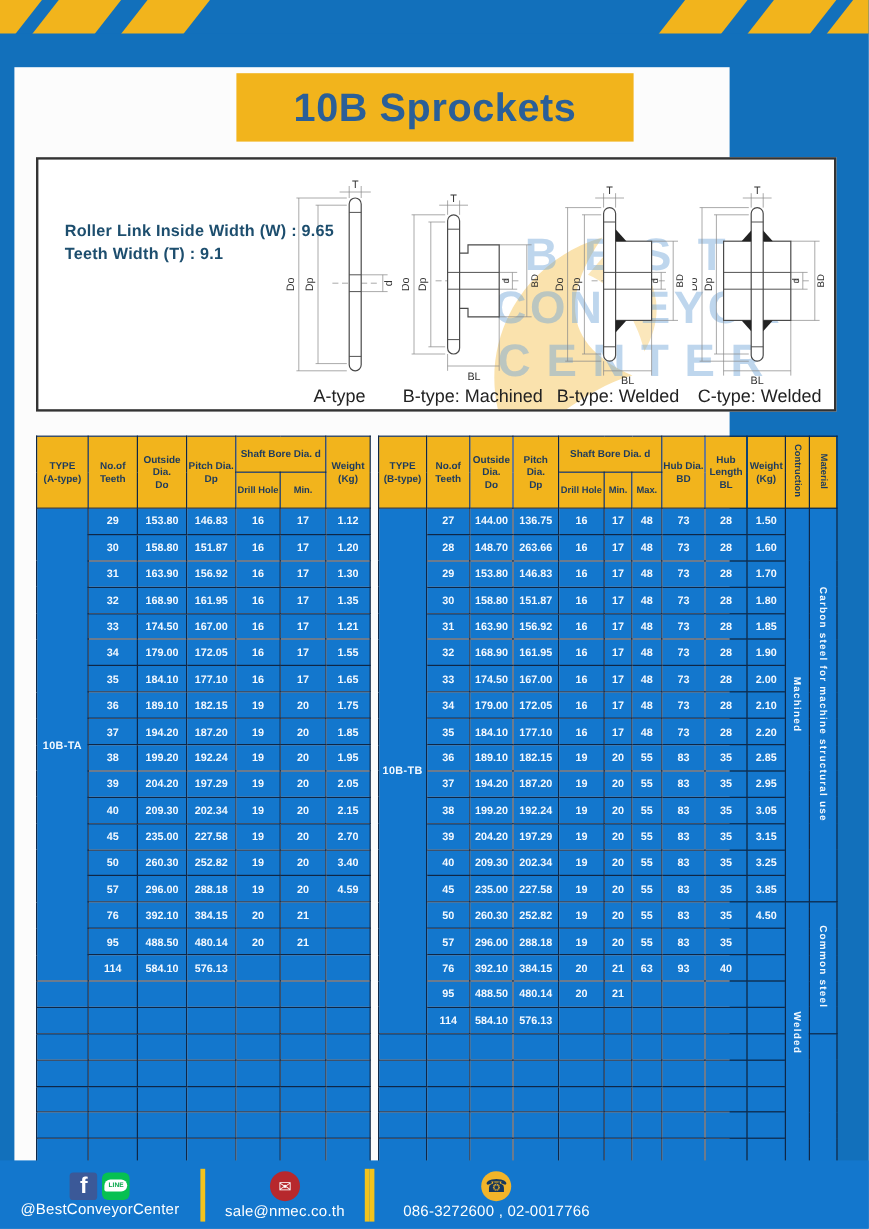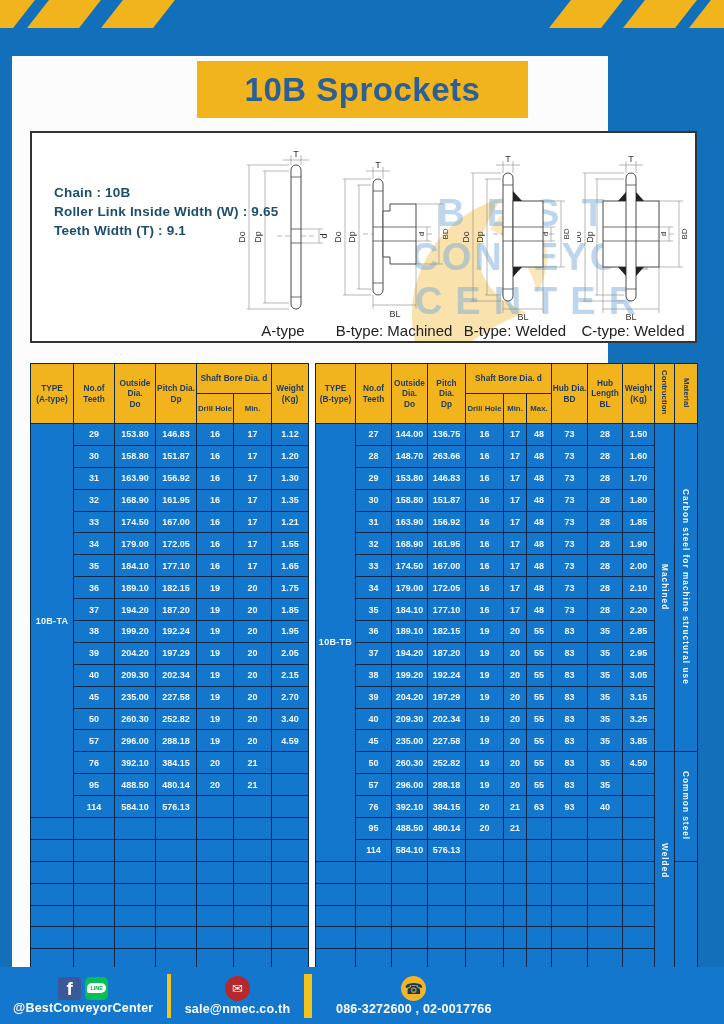--- a/index.html
+++ b/index.html
@@ -50,21 +50,21 @@
   td.type-cell { font-size:9.5px; letter-spacing:.3px; }
   .vtext { writing-mode:vertical-rl; display:inline-block; letter-spacing:1px; font-size:8.3px; }
   th .vtext { letter-spacing:0; font-size:7.8px; }
 
   
   .footer { position:absolute; left:0; bottom:0; width:724px; height:57px; background:#1377cd;
             display:flex; align-items:center; z-index:5; }
   .fitem { height:100%; display:flex; flex-direction:column; align-items:center; justify-content:center; gap:1px; }
   .f1 { width:23%; } .f2 { width:18.5%; } .f3 { width:30.5%; } .f4 { width:28%; }
   .fdivider { width:4px; height:44px; background:#f2c31c; }
-  .ftext { color:#ffffff; font-weight:bold; font-size:12.5px; letter-spacing:.2px; }
+  .ftext { color:#ffffff; font-weight:normal; font-size:12.5px; letter-spacing:.2px; }
   .icon-row { display:flex; gap:4px; align-items:center; }
   .fb-icon { width:23px; height:23px; background:#3b5998; color:#fff; border-radius:3px;
              font-size:19px; font-weight:bold; text-align:center; line-height:23px; }
   .line-icon { width:23px; height:23px; background:#06c052; border-radius:5px; display:flex;
                align-items:center; justify-content:center; }
   .line-bubble { background:#fff; border-radius:6px 6px 6px 2px; padding:2px 3px; color:#06a64a;
                  font-size:5.5px; font-weight:bold; }
   .mail-icon { width:25px; height:25px; background:#b7282d; border-radius:50%; color:#fff;
                font-size:13px; text-align:center; line-height:25px; }
   .globe-icon { width:25px; height:25px; border-radius:50%; background:#2ea0df; display:flex;
@@ -97,21 +97,20 @@
         <path d="M60,200 C30,130 70,55 140,35 C105,85 108,125 165,150 C120,162 85,205 60,200 Z" fill="rgba(243,186,60,.42)"></path>
         <path d="M150,40 C185,60 195,95 175,130 C168,100 150,75 128,66 Z" fill="rgba(243,186,60,.35)"></path>
       </svg>
       <div class="watermark">
         <div class="wm1">BEST</div>
         <div class="wm2">CONVEYOR</div>
         <div class="wm3">CENTER</div>
       </div>
 
       <div class="spec-text">
-        <div>Chain : 10B</div>
         <div>Roller Link Inside Width (W) : 9.65</div>
         <div>Teeth Width (T) : 9.1</div>
       </div>
 
       <div class="diagrams">
 
         <div class="diag">
           <svg width="92" height="172" viewBox="0 0 92 172">
             <g stroke="#888" stroke-width="0.6" fill="none">
               <line x1="54" y1="16" x2="54" y2="6"></line>

